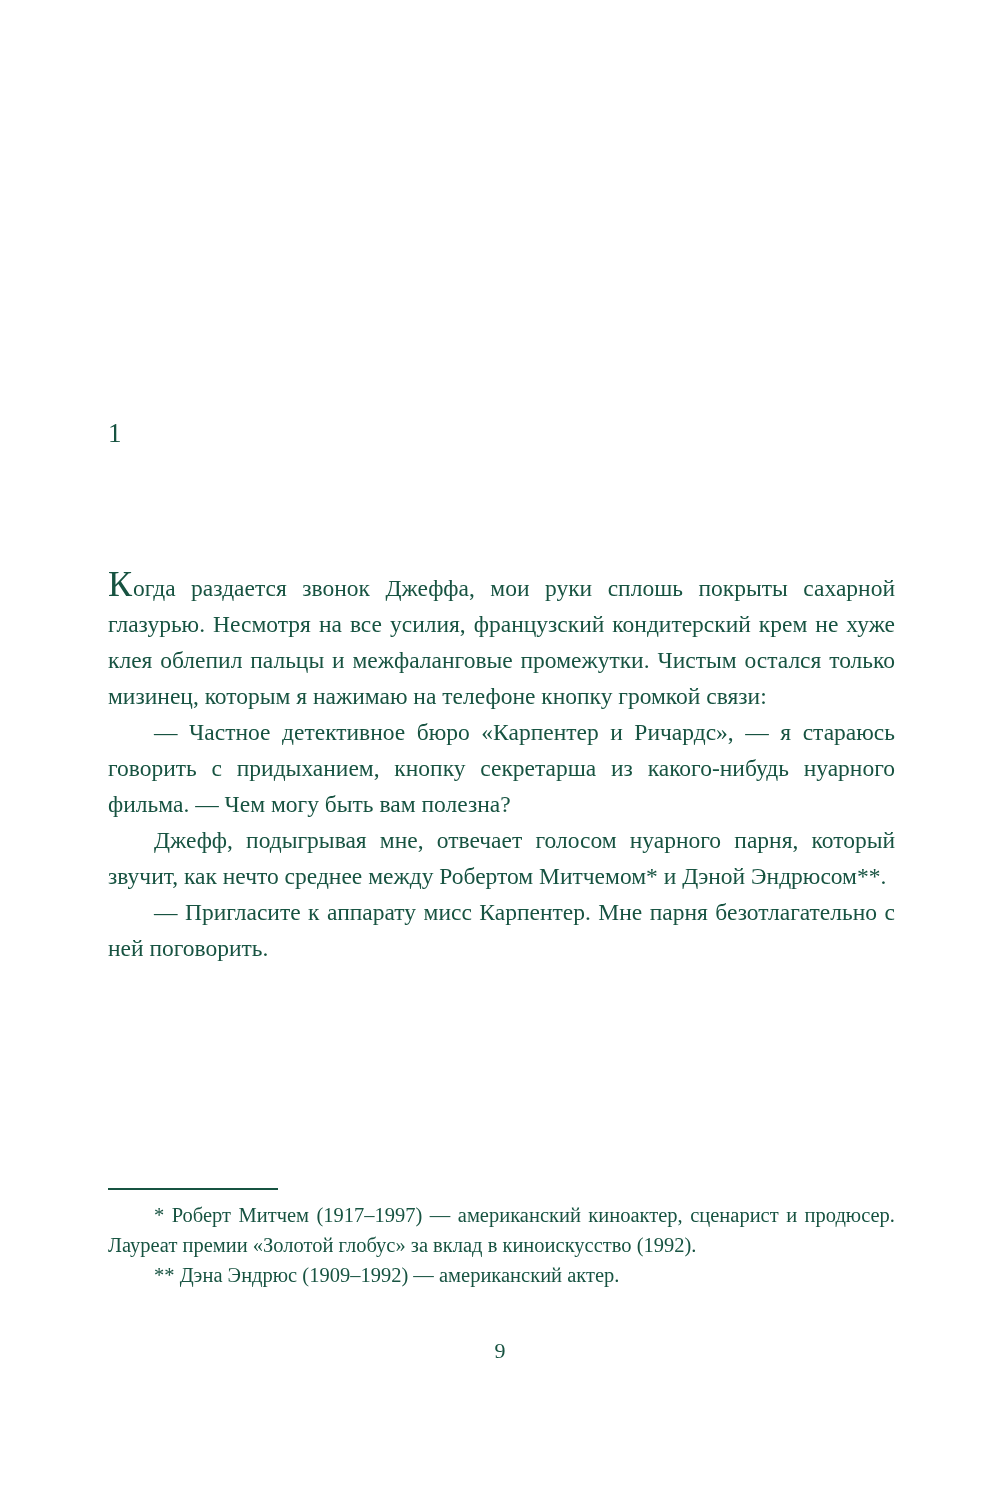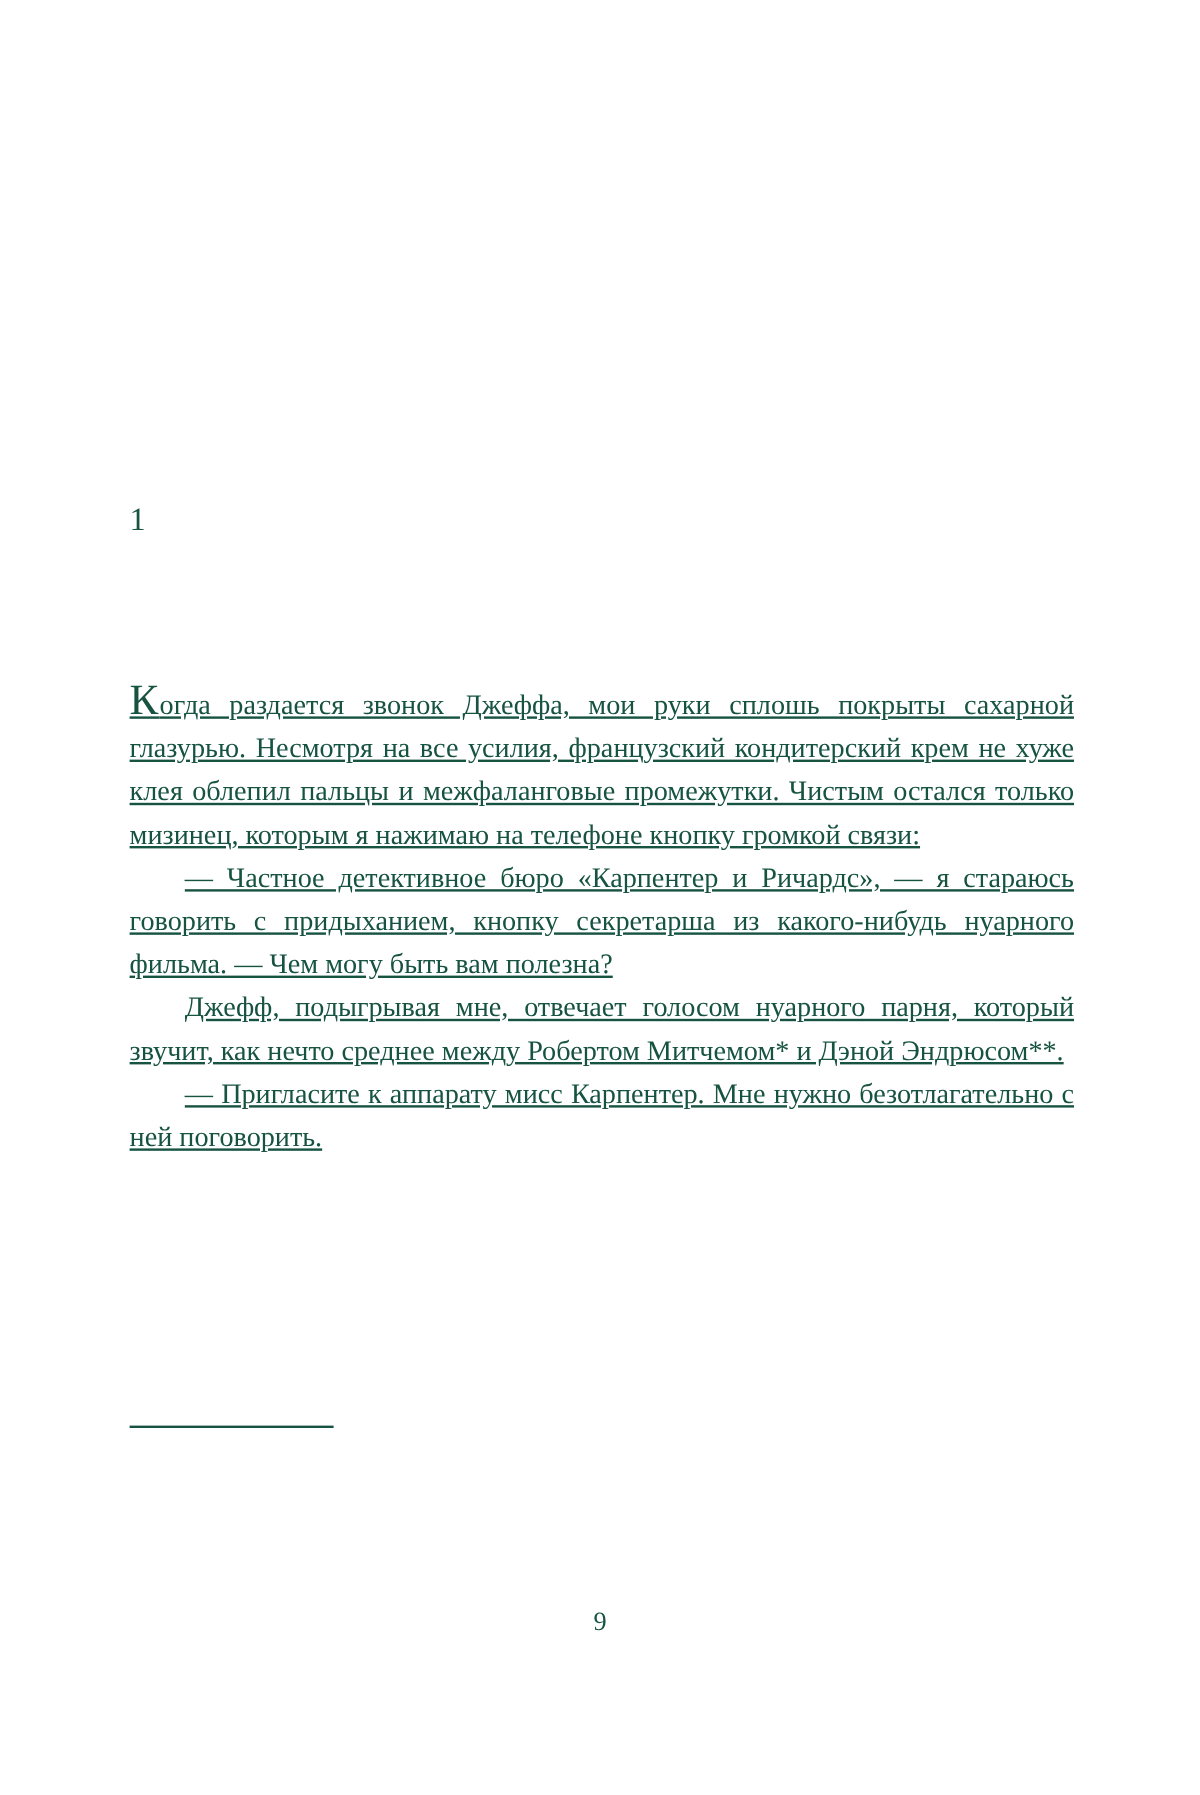--- a/index.html
+++ b/index.html
@@ -28,21 +28,20 @@
     left: 108px;
     top: 570px;
     width: 787px;
     font-size: 23.5px;
     line-height: 36px;
     text-align: justify;
   }
   .body-text p {
     margin: 0;
     padding: 0;
-    text-decoration: underline;
   }
   .body-text p.indented {
     text-indent: 46px;
   }
   .drop-cap {
     font-size: 36px;
     line-height: 0;
     letter-spacing: 1px;
   }
   .footnote-block {
@@ -78,22 +77,24 @@
 <body>
 
 <div class="page">
 
   <div class="chapter-number">1</div>
 
   <div class="body-text">
     <p><span class="drop-cap">К</span><span>огда раздается звонок Джеффа, мои руки сплошь покрыты сахарной глазурью. Несмотря на все усилия, французский кондитерский крем не хуже клея облепил пальцы и межфаланговые промежутки. Чистым остался только мизинец, которым я нажимаю на телефоне кнопку громкой связи:</span></p>
     <p class="indented">— Частное детективное бюро «Карпентер и Ричардс», — я стараюсь говорить с придыханием, кнопку секретарша из какого-нибудь нуарного фильма. — Чем могу быть вам полезна?</p>
     <p class="indented">Джефф, подыгрывая мне, отвечает голосом нуарного парня, который звучит, как нечто среднее между Робертом Митчемом* и Дэной Эндрюсом**.</p>
-    <p class="indented">— Пригласите к аппарату мисс Карпентер. Мне нужно безотлагательно с ней поговорить.</p>
+    <p class="indented">— Пригласите к аппарату мисс Карпентер. Мне парня безотлагательно с ней поговорить.</p>
   </div>
 
   <div class="footnote-block">
     <div class="footnote-rule"></div>
+    <p>* Роберт Митчем (1917–1997) — американский киноактер, сценарист и продюсер. Лауреат премии «Золотой глобус» за вклад в киноискусство (1992).</p>
+    <p>** Дэна Эндрюс (1909–1992) — американский актер.</p>
   </div>
 
   <div class="page-number">9</div>
 
 </div>
 
 </body></html>

